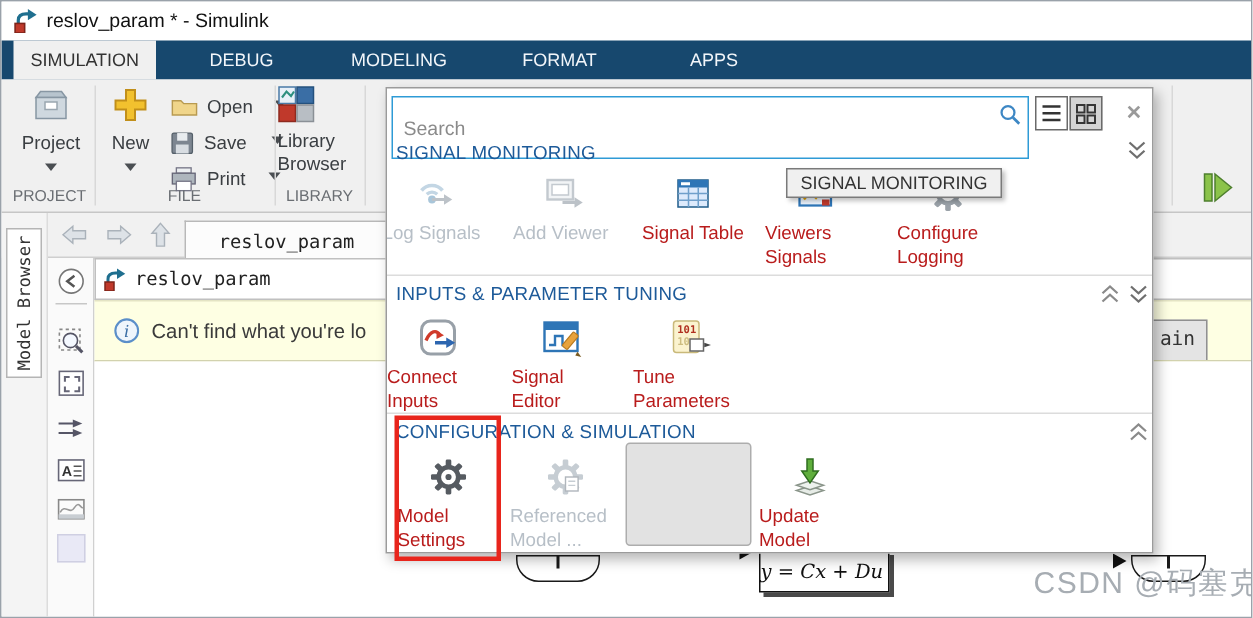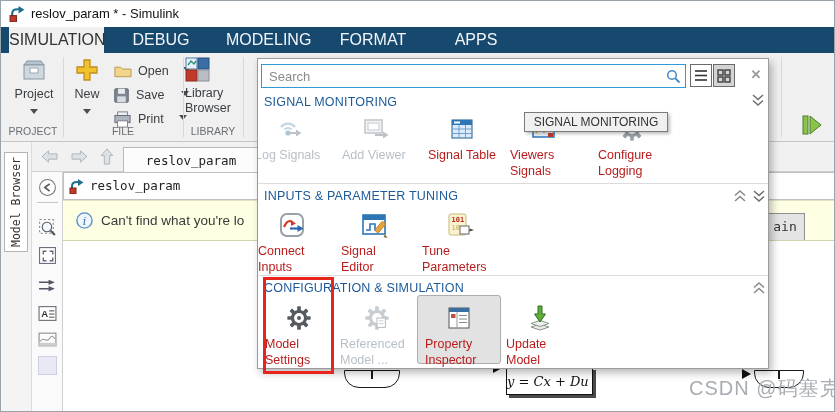--- a/index.html
+++ b/index.html
@@ -8,21 +8,21 @@
     position:relative;width:835px;height:412px;background:#fff;overflow:hidden;
     font-family:"Liberation Sans",sans-serif;color:#3e4247;
     border:1px solid #9aa2aa;
   }
   .abs{position:absolute;}
   
   .titlebar{position:absolute;left:0;top:0;width:835px;height:26px;background:#fff;}
   .titlebar .ttl{position:absolute;left:30px;top:5px;font-size:13px;color:#111;}
   
   .tabbar{position:absolute;left:0;top:26px;width:835px;height:26px;background:#17486e;}
-  .rtab{position:absolute;top:0;height:26px;line-height:26px;font-size:16px;color:#f2f6fa;text-align:center;}
+  .rtab{position:absolute;top:0;height:26px;line-height:26px;font-size:12px;color:#f2f6fa;text-align:center;}
   .rtab.active{background:#f0f0f0;color:#333;}
   
   .ribbon{position:absolute;left:0;top:52px;width:835px;height:89px;background:#f0f0f0;border-bottom:1px solid #c6c6c6;}
   .vsep{position:absolute;top:4px;width:1px;height:80px;background:#d8d8d8;}
   .grp-lbl{position:absolute;top:72px;font-size:10.5px;color:#6a6e73;text-align:center;}
   .tb-lbl{font-size:12.5px;color:#3a3e42;}
   .dd{width:0;height:0;border:4px solid transparent;border-top:5px solid #4a4e52;display:inline-block;}
   .filerow{position:absolute;left:112px;height:20px;display:flex;align-items:center;gap:6px;}
   
   .navrow{position:absolute;left:0;top:141px;width:835px;height:30px;background:#f1f1f1;border-bottom:1px solid #cfcfcf;}
@@ -44,21 +44,21 @@
   
   .blk-round{position:absolute;background:#fff;border:1.6px solid #1a1a1a;border-radius:0 0 15px 15px;border-top:1.6px solid #1a1a1a;}
   .blk-tick{position:absolute;width:2px;background:#1a1a1a;}
   .eq-blk{position:absolute;background:#fff;border:1.4px solid #111;box-shadow:3px 3px 0 #4a4a4a;
           font-family:"DejaVu Serif",serif;font-style:italic;font-size:13px;color:#111;}
   .port-tri{width:0;height:0;border-top:5px solid transparent;border-bottom:5px solid transparent;border-left:9px solid #111;position:absolute;}
   .watermark{position:absolute;font-size:20px;color:#a7adb3;letter-spacing:1px;white-space:nowrap;}
   
   .panel{position:absolute;left:256px;top:57px;width:512px;height:311px;background:#fff;border:1px solid #9b9b9b;
          box-shadow:3px 4px 8px rgba(0,0,0,.28);z-index:40;overflow:hidden;}
-  .searchbox{position:absolute;left:3px;top:5px;width:425px;height:24px;border:1px solid #2e9bd6;background:#fff;
+  .searchbox{position:absolute;left:3px;top:5px;width:425px;height:42px;border:1px solid #2e9bd6;background:#fff;
              font-size:13px;color:#a16207;padding:0 26px 0 7px;outline:none;}
   .searchbox::placeholder{color:#8a8a8a;}
   .viewbtn{position:absolute;top:5px;width:22px;height:23px;border:1px solid #6a6a6a;background:#fff;}
   .viewbtn.sel{background:#d4d4d4;}
   .closex{position:absolute;left:490px;top:8px;width:16px;height:16px;font-size:13px;color:#9a9a9a;text-align:center;line-height:16px;font-weight:bold;}
   .sec-title{position:absolute;left:6px;font-size:12.5px;color:#1d5a99;letter-spacing:.2px;}
   .divider{position:absolute;left:0;width:512px;height:1px;background:#dcdcdc;}
   .chev{position:absolute;}
   .itm{position:absolute;width:84px;}
   .itm .ic{height:36px;display:flex;align-items:center;justify-content:center;}
@@ -440,34 +440,20 @@
           </g>
           <circle cx="15" cy="15" r="7" fill="none" stroke="#c6cdd3" stroke-width="3.2"></circle>
           <rect x="15" y="15" width="9" height="10" fill="#fff" stroke="#b0b6bc"></rect>
           <line x1="17" y1="18" x2="22" y2="18" stroke="#c6cdd3"></line>
           <line x1="17" y1="21" x2="22" y2="21" stroke="#c6cdd3"></line>
         </svg>
       </div>
       <div class="lb" style="width:74px">Referenced Model ...</div>
     </div>
 
-    <div class="itm" style="left:159px;top:241px">
-      <div class="ic">
-        <svg width="26" height="26" viewBox="0 0 26 26">
-          <rect x="3" y="3" width="20" height="20" fill="#fff" stroke="#555"></rect>
-          <rect x="3" y="3" width="20" height="4" fill="#3a6ea5"></rect>
-          <line x1="11" y1="7" x2="11" y2="23" stroke="#999"></line>
-          <rect x="5" y="9" width="4.5" height="4" fill="#c05040"></rect>
-          <line x1="13" y1="10.5" x2="21" y2="10.5" stroke="#888"></line>
-          <line x1="13" y1="14" x2="21" y2="14" stroke="#888"></line>
-          <line x1="13" y1="17.5" x2="21" y2="17.5" stroke="#888"></line>
-        </svg>
-      </div>
-      <div class="lb">Property Inspector</div>
-    </div>
 
     <div class="itm" style="left:240px;top:241px">
       <div class="ic">
         <svg width="30" height="28" viewBox="0 0 30 28">
           <path d="M6 23 L15 20 L24 23 L15 26 Z" fill="#e7ece7" stroke="#8a958a"></path>
           <path d="M6 19.5 L15 16.5 L24 19.5 L15 22.5 Z" fill="#eef2ee" stroke="#8a958a"></path>
           <path d="M13 2 h4 v8 h3.5 L15 18 L9.5 10 H13 Z" fill="#5fae3c" stroke="#2f6e1f"></path>
         </svg>
       </div>
       <div class="lb">Update Model</div>

